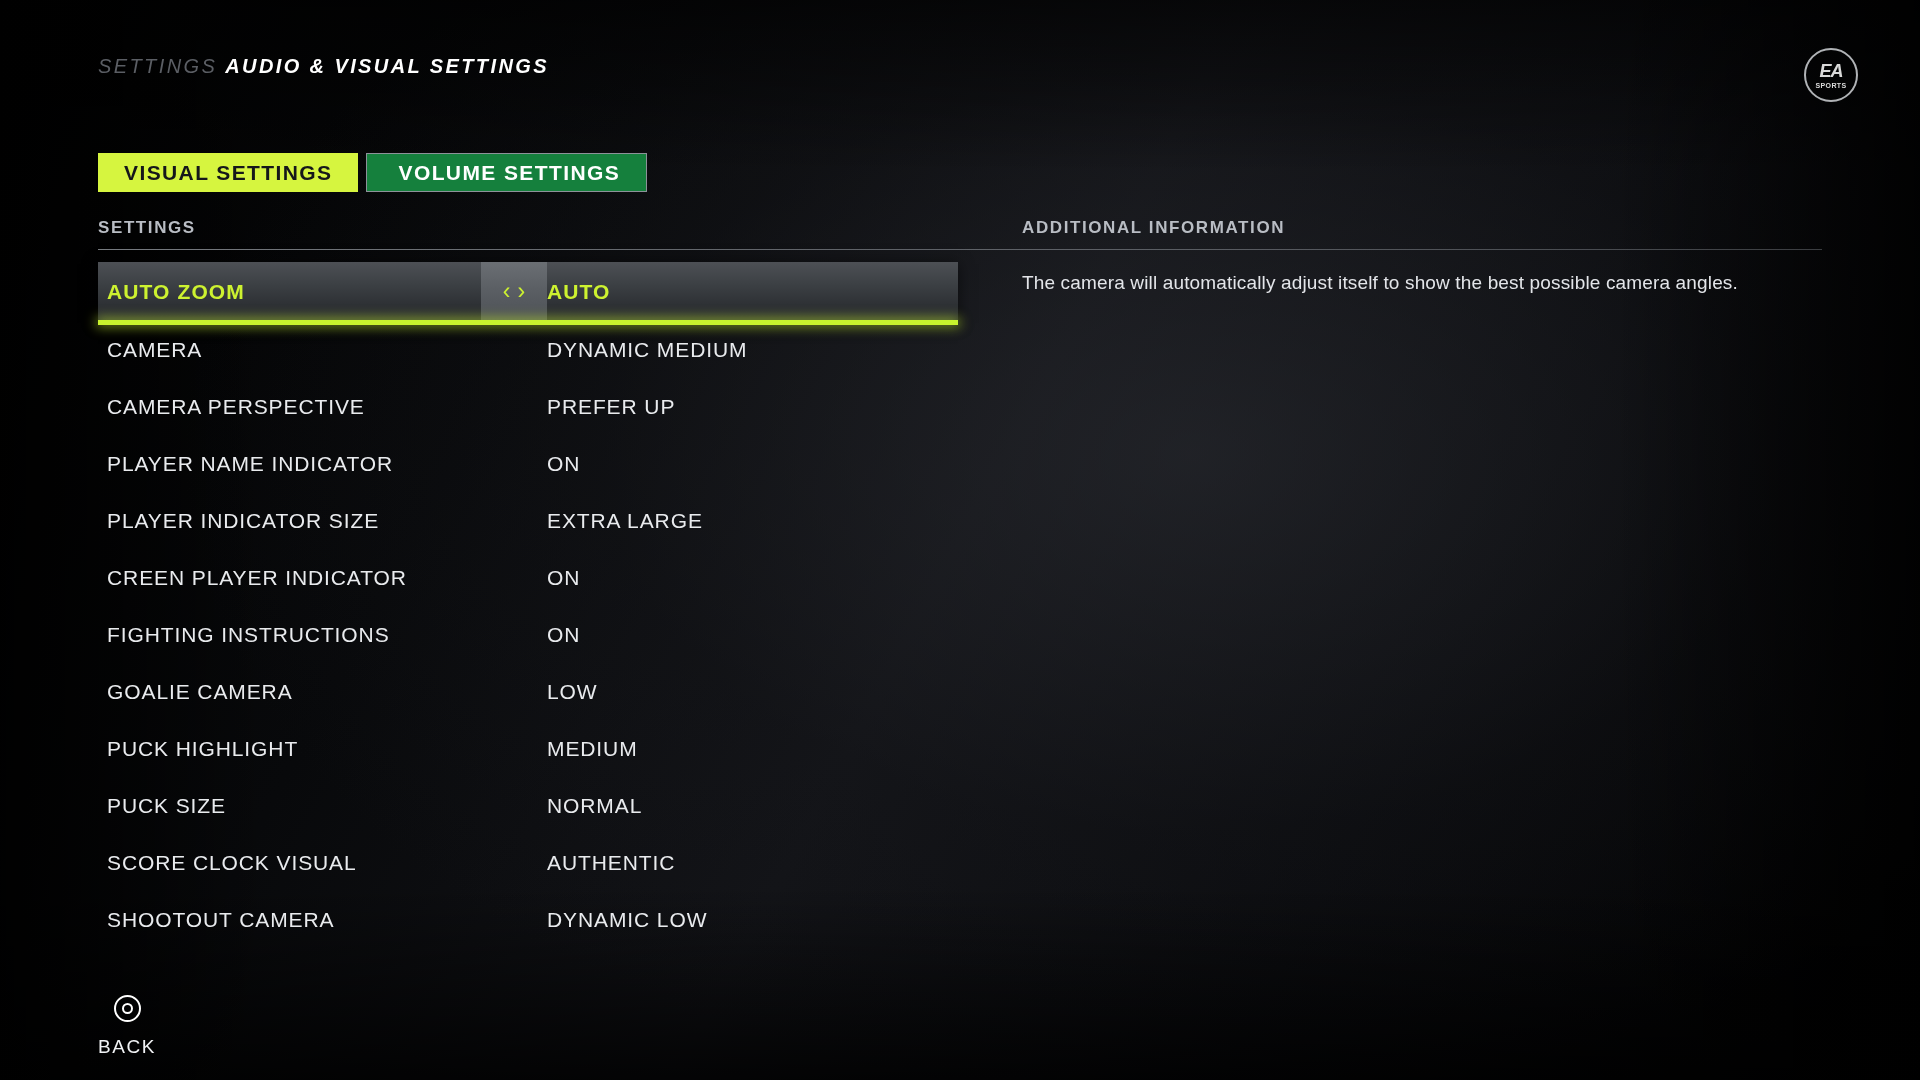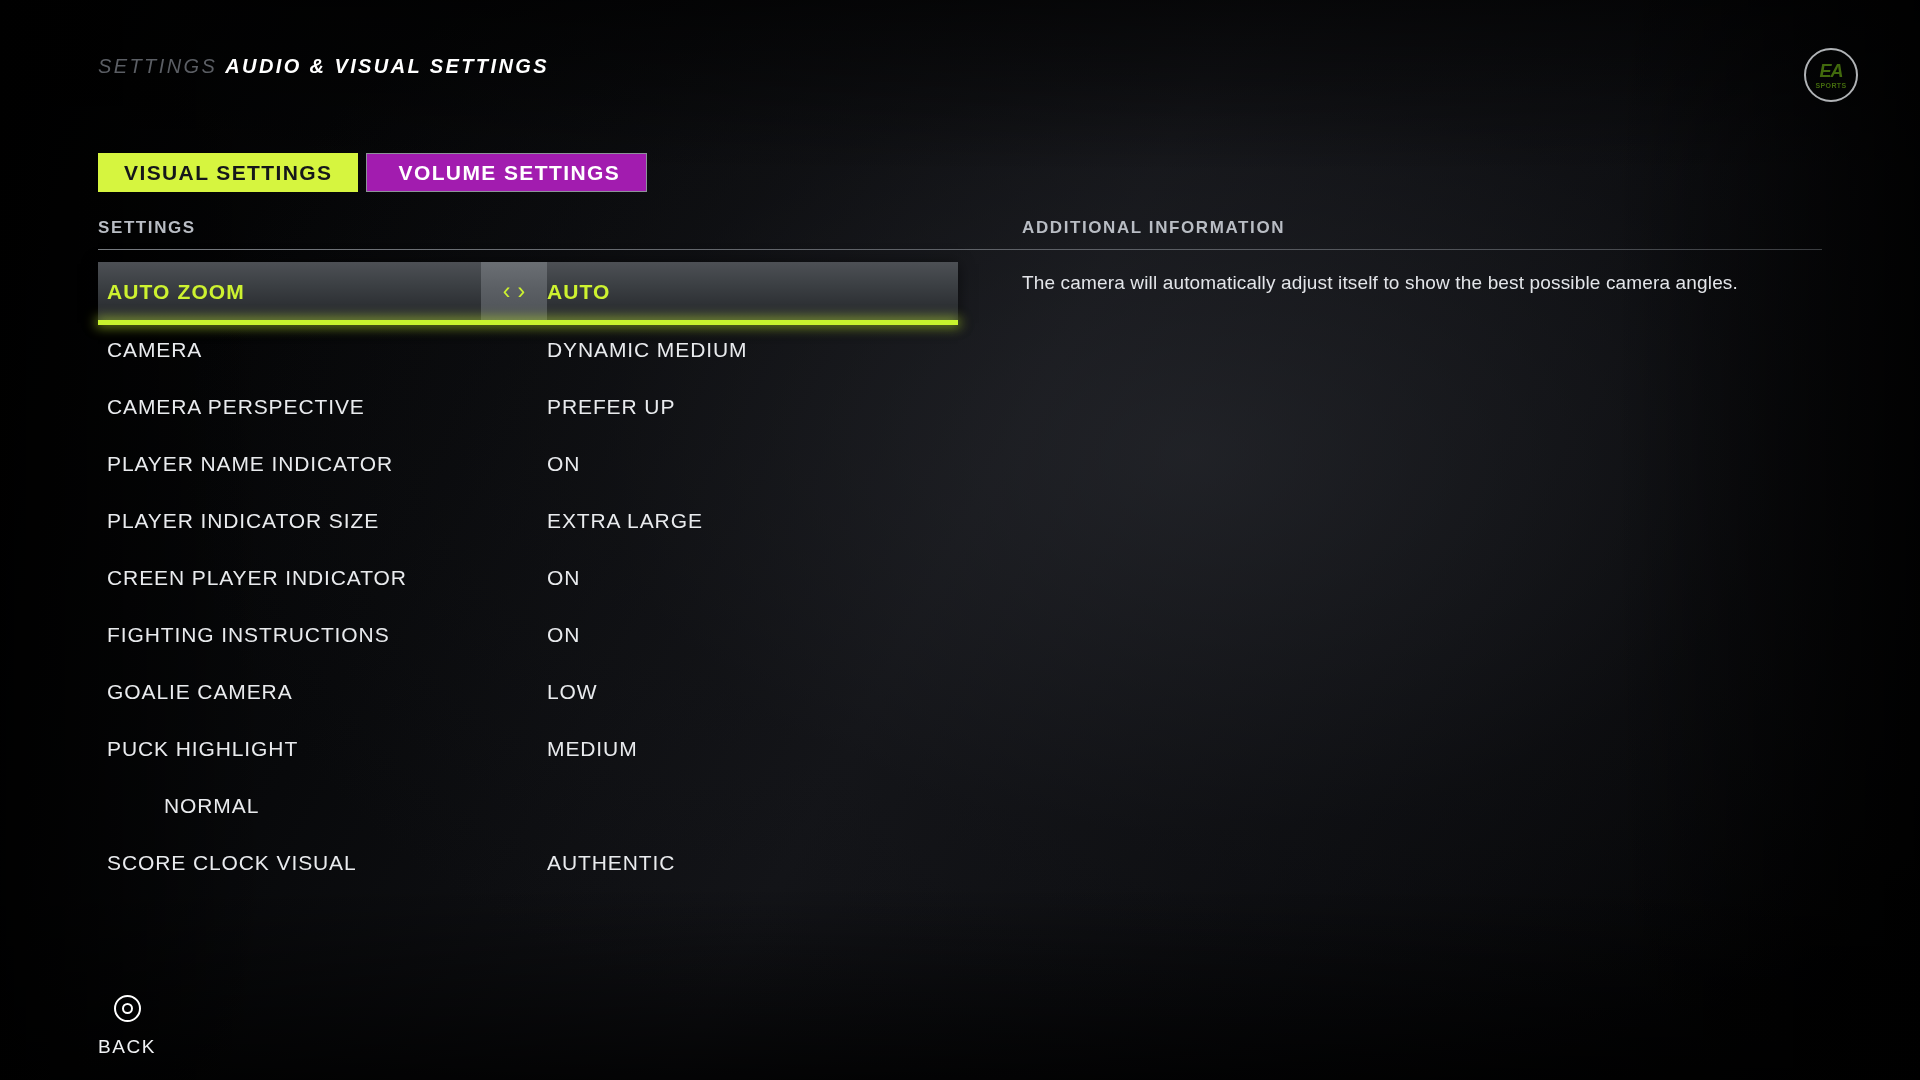--- a/index.html
+++ b/index.html
@@ -46,21 +46,21 @@
     margin-left:8px;
   }
 
   .ea-logo {
     position:absolute; right:62px; top:48px;
     width:54px; height:54px;
     border:2px solid #cfd2d6;
     border-radius:50%;
     display:flex; flex-direction:column;
     align-items:center; justify-content:center;
-    color:#4d7c0f;
+    color:#ffffff;
     opacity:.85;
   }
   .ea-logo .ea-mark {
     font-size:18px; font-weight:700; font-style:italic;
     line-height:1; letter-spacing:-1px;
   }
   .ea-logo .ea-sub {
     font-size:7px; font-weight:700;
     letter-spacing:.4px; line-height:1; margin-top:2px;
   }
@@ -95,21 +95,21 @@
     font-size:21px; font-weight:700;
     letter-spacing:1.4px;
     white-space:nowrap;
   }
   .tab.active {
     background:#d6f53f;
     color:#15171a;
     min-width:229px;
   }
   .tab.inactive {
-    background:#a21caf;
+    background:#15803d;
     border:1.5px solid #8d9299;
     color:#ffffff;
     min-width:229px;
     padding-left:31px;
   }
 
   
   .col-header {
     position:absolute; top:218px;
     font-size:17px; font-weight:700;
@@ -320,33 +320,42 @@
     </div>
     <div class="setting-row">
       <div class="s-label">PUCK HIGHLIGHT</div>
       <div class="s-arrows">
         <span class="chevron">‹</span>
         <span class="chevron">›</span>
       </div>
       <div class="s-value">MEDIUM</div>
     </div>
     <div class="setting-row">
+      <div class="s-label">PUCK SIZE</div>
       <div class="s-arrows">
         <span class="chevron">‹</span>
         <span class="chevron">›</span>
       </div>
       <div class="s-value">NORMAL</div>
     </div>
     <div class="setting-row">
       <div class="s-label">SCORE CLOCK VISUAL</div>
       <div class="s-arrows">
         <span class="chevron">‹</span>
         <span class="chevron">›</span>
       </div>
       <div class="s-value">AUTHENTIC</div>
+    </div>
+    <div class="setting-row">
+      <div class="s-label">SHOOTOUT CAMERA</div>
+      <div class="s-arrows">
+        <span class="chevron">‹</span>
+        <span class="chevron">›</span>
+      </div>
+      <div class="s-value">DYNAMIC LOW</div>
     </div>
   </div>
 
 <div class="info-panel">
   <div class="info-text">The camera will automatically adjust itself to show the best possible camera angles.</div>
 </div>
 
 <div class="footer">
   <span class="circle-icon">
     <span class="inner-dot"></span>

